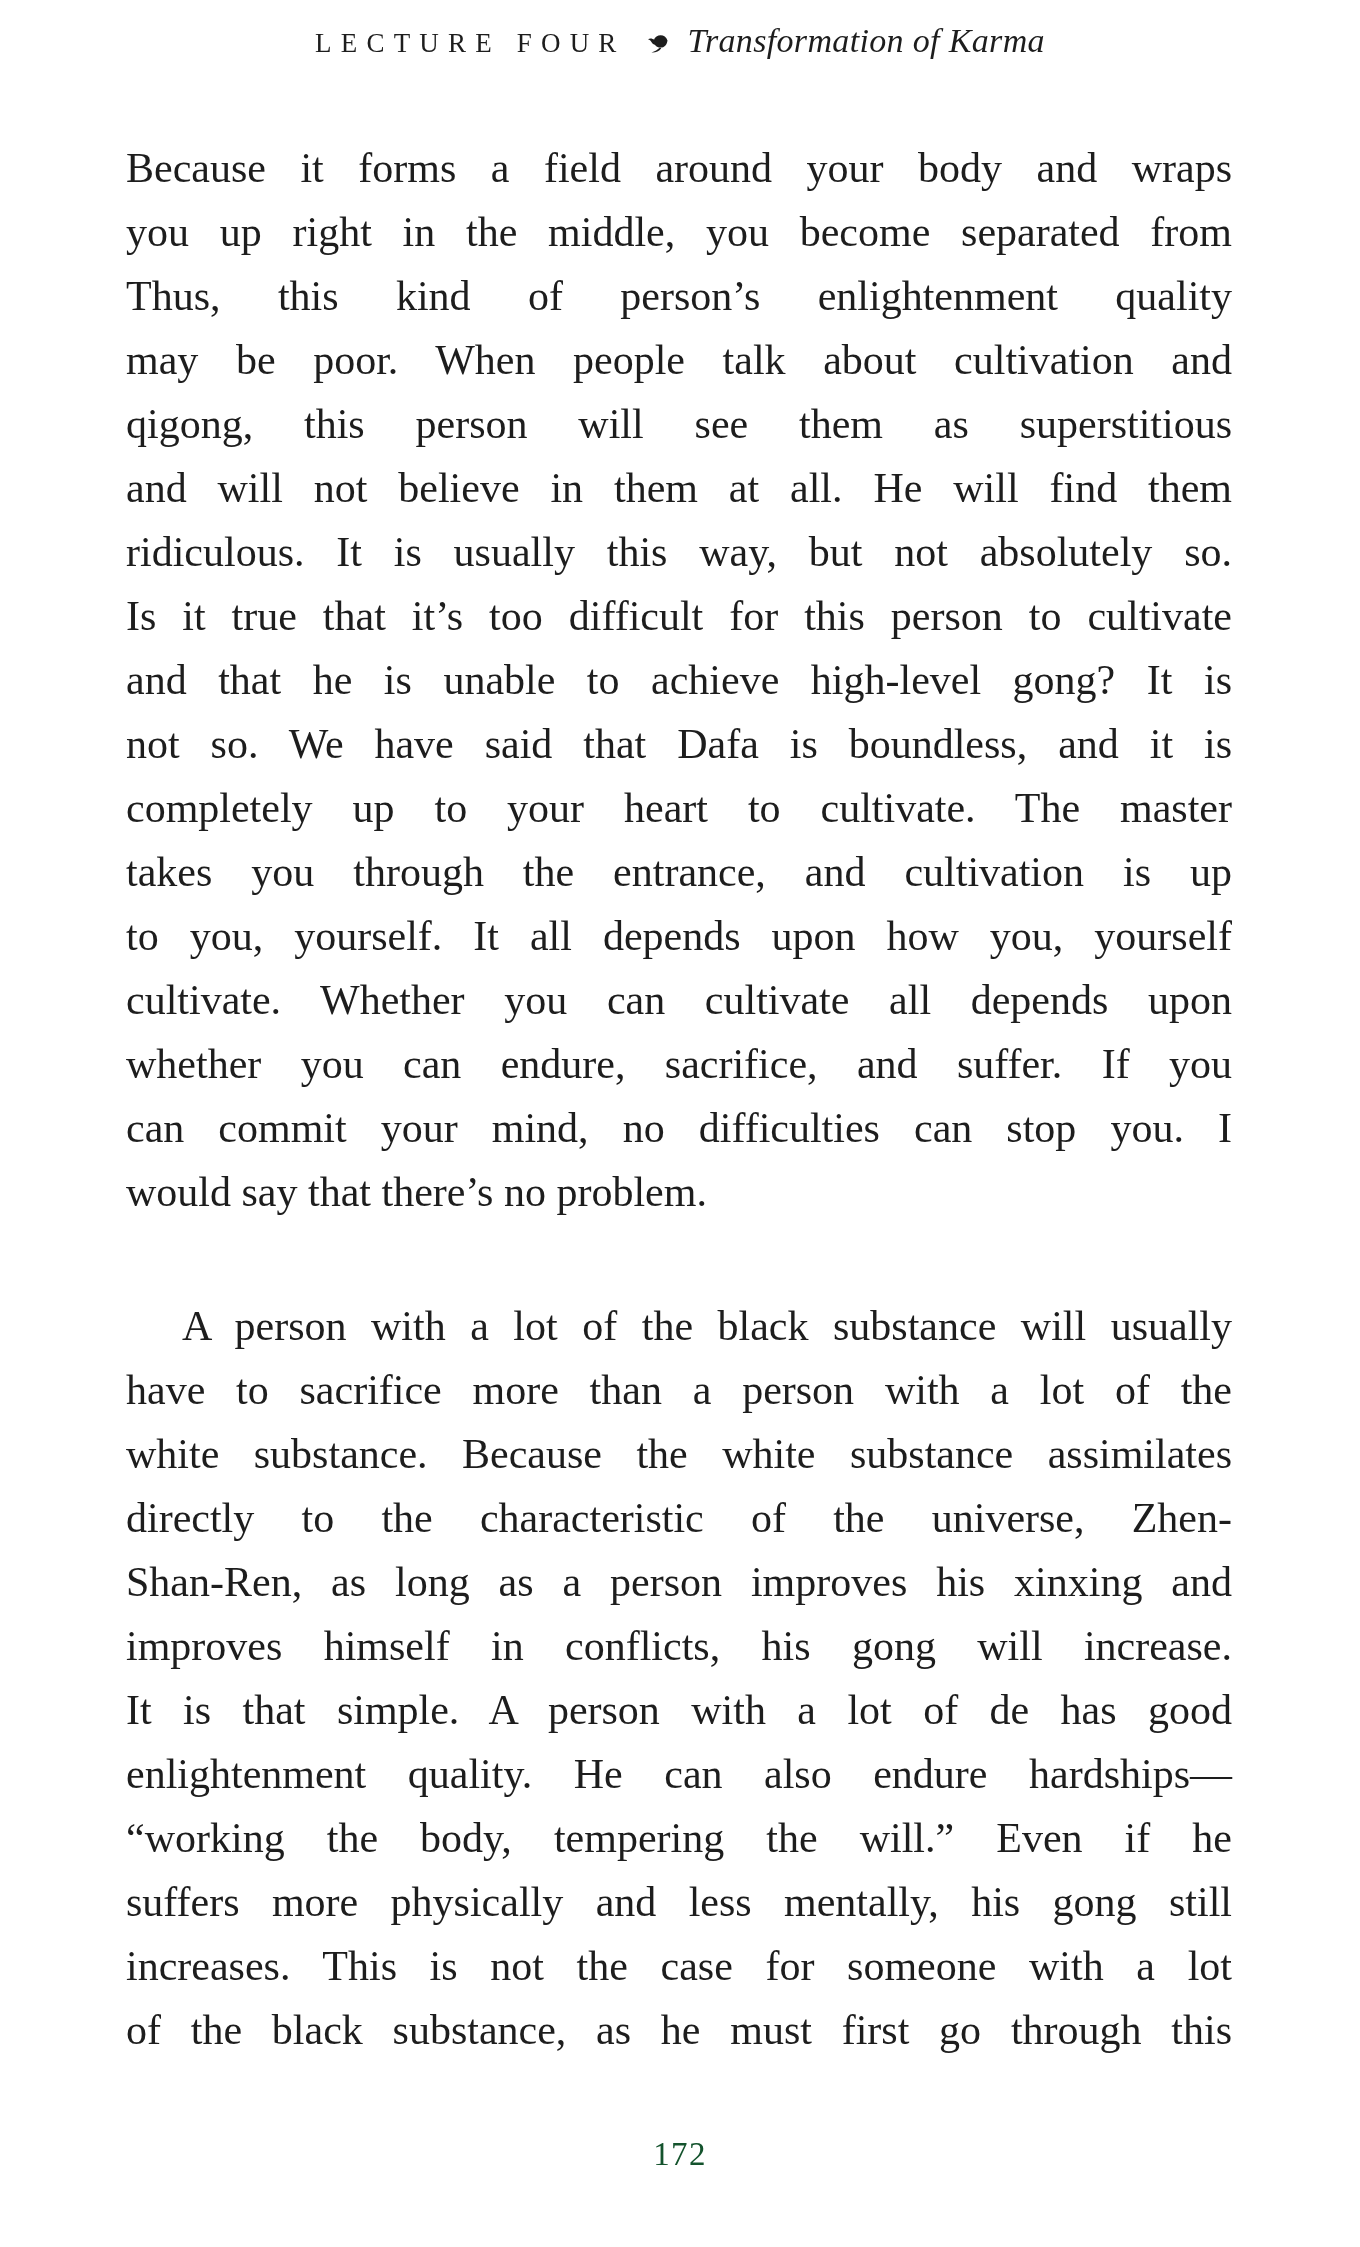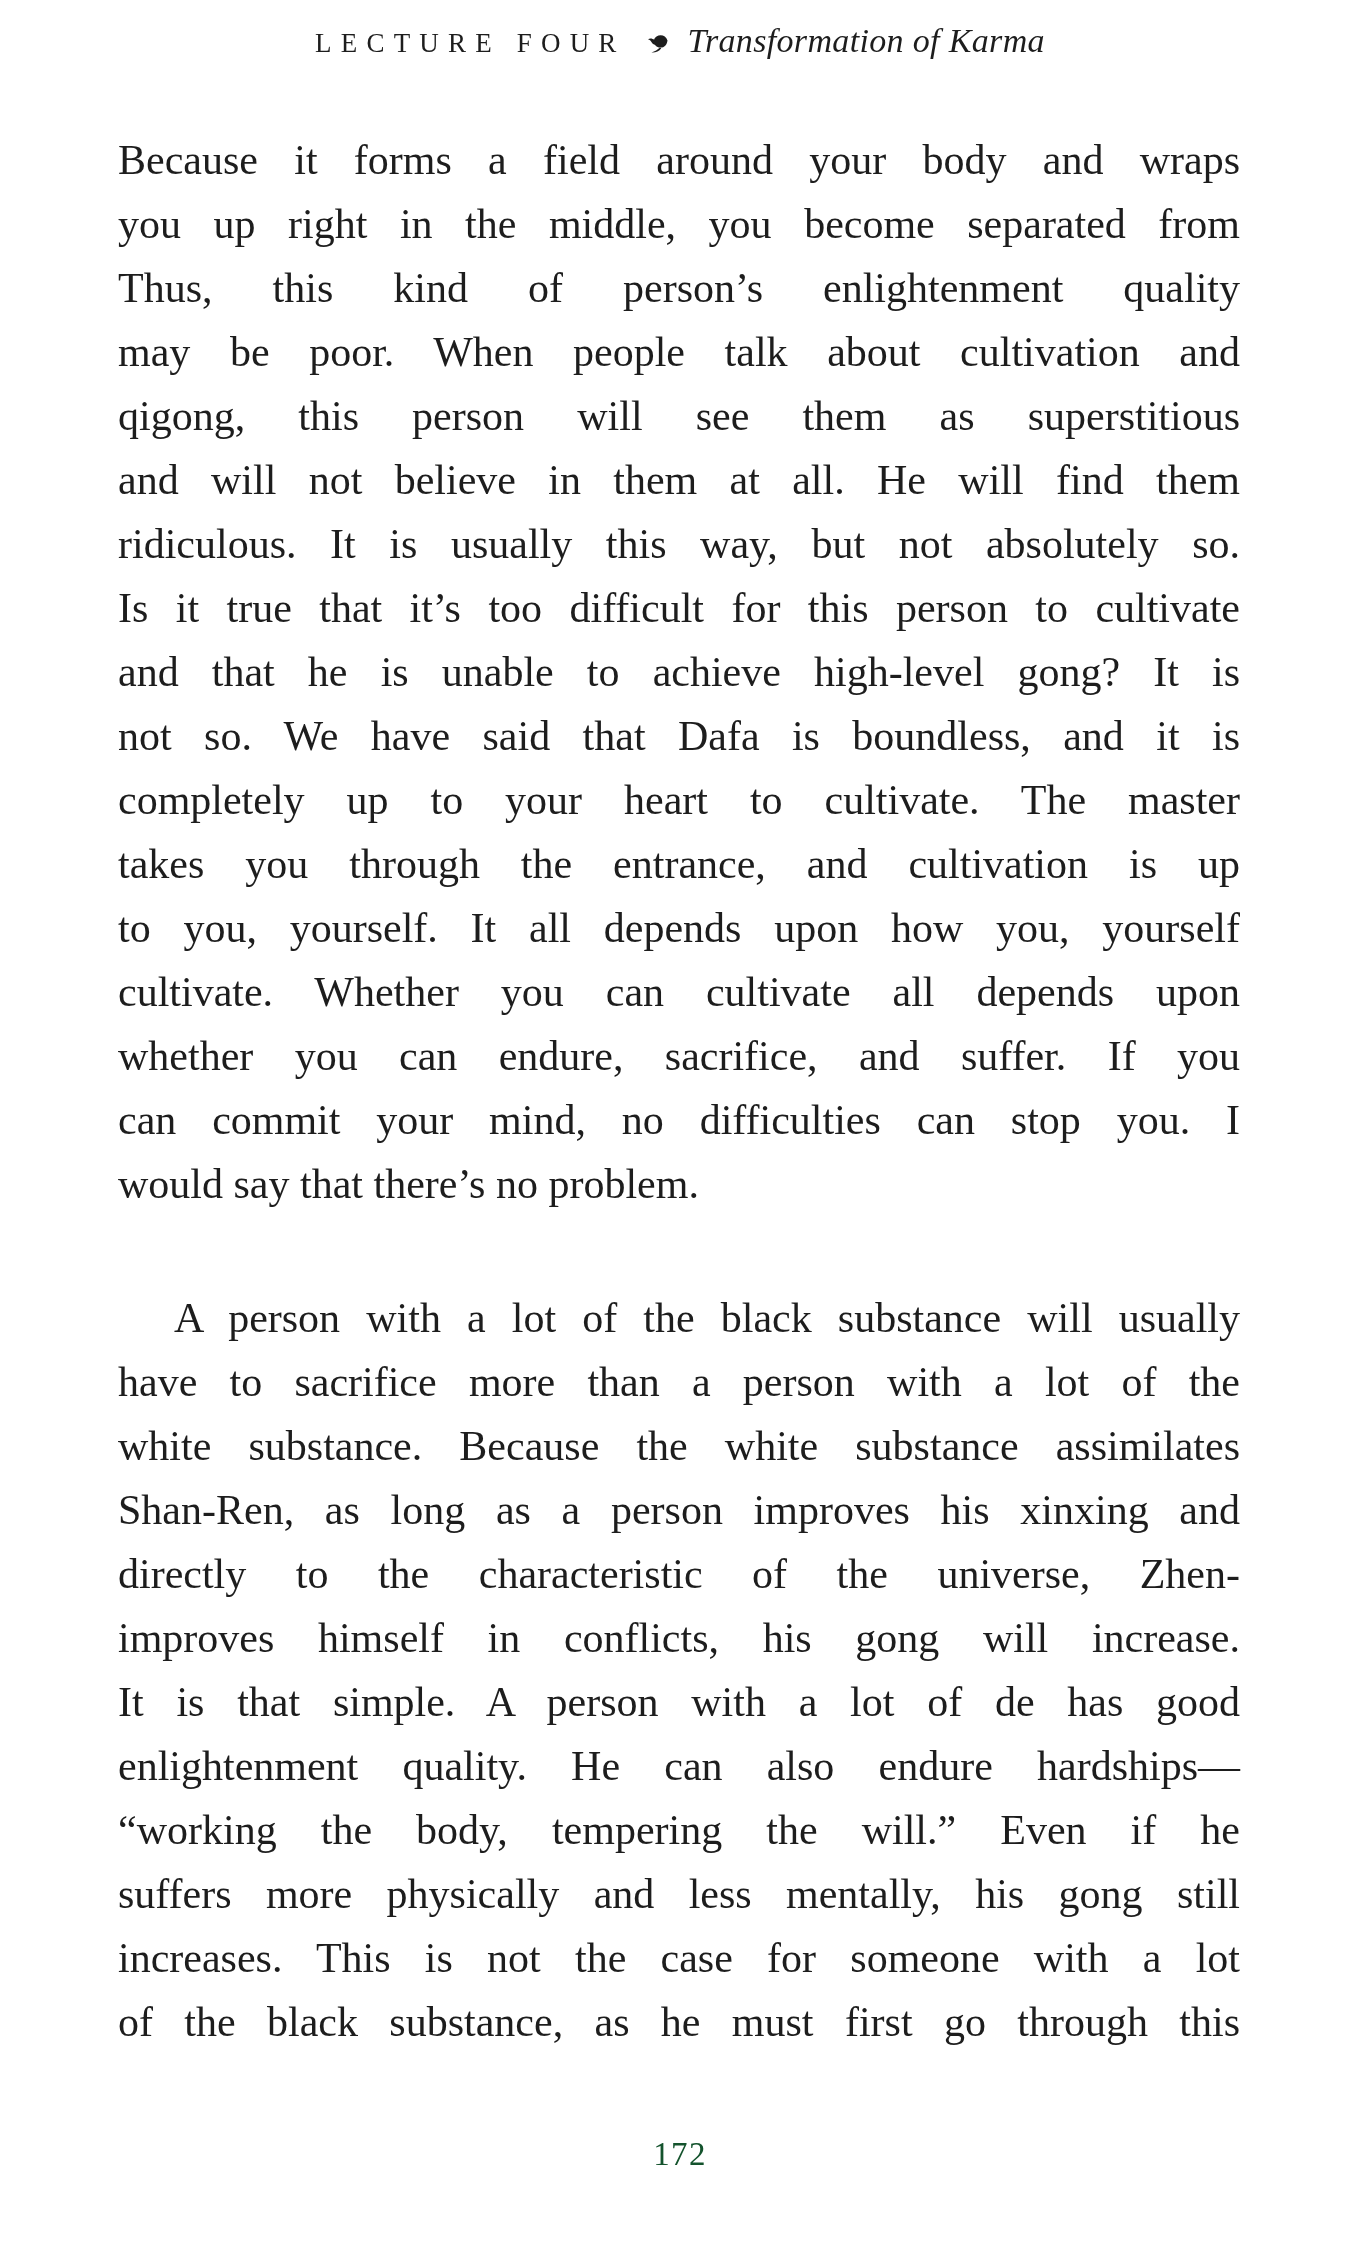--- a/index.html
+++ b/index.html
@@ -53,21 +53,21 @@
   
   .text-block {
     position: absolute;
     top: 128px;
     left: 118px;
     width: 1122px;
     font-size: 42px;
     line-height: 64px;
     color: #1d1d1d;
   }
-  .paragraph { margin: 0; }
+  .paragraph { margin: 8px; }
   .paragraph + .paragraph { margin-top: 70px; }
   .line {
     text-align: justify;
     text-align-last: justify;
     height: 64px;
     white-space: normal;
   }
   .line.last { text-align-last: left; }
   .line.indent { padding-left: 56px; }
   
@@ -114,22 +114,22 @@
         <div class="line">to you, yourself. It all depends upon how you, yourself</div>
         <div class="line">cultivate. Whether you can cultivate all depends upon</div>
         <div class="line">whether you can endure, sacrifice, and suffer. If you</div>
         <div class="line">can commit your mind, no difficulties can stop you. I</div>
         <div class="line last">would say that there’s no problem.</div>
       </div>
     <div class="paragraph">
         <div class="line indent">A person with a lot of the black substance will usually</div>
         <div class="line">have to sacrifice more than a person with a lot of the</div>
         <div class="line">white substance. Because the white substance assimilates</div>
+        <div class="line">directly to the characteristic of the universe, Zhen-</div>
         <div class="line">Shan-Ren, as long as a person improves his xinxing and</div>
-        <div class="line">directly to the characteristic of the universe, Zhen-</div>
         <div class="line">improves himself in conflicts, his gong will increase.</div>
         <div class="line">It is that simple. A person with a lot of de has good</div>
         <div class="line">enlightenment quality. He can also endure hardships—</div>
         <div class="line">“working the body, tempering the will.” Even if he</div>
         <div class="line">suffers more physically and less mentally, his gong still</div>
         <div class="line">increases. This is not the case for someone with a lot</div>
         <div class="line">of the black substance, as he must first go through this</div>
       </div>
   </div>
 

